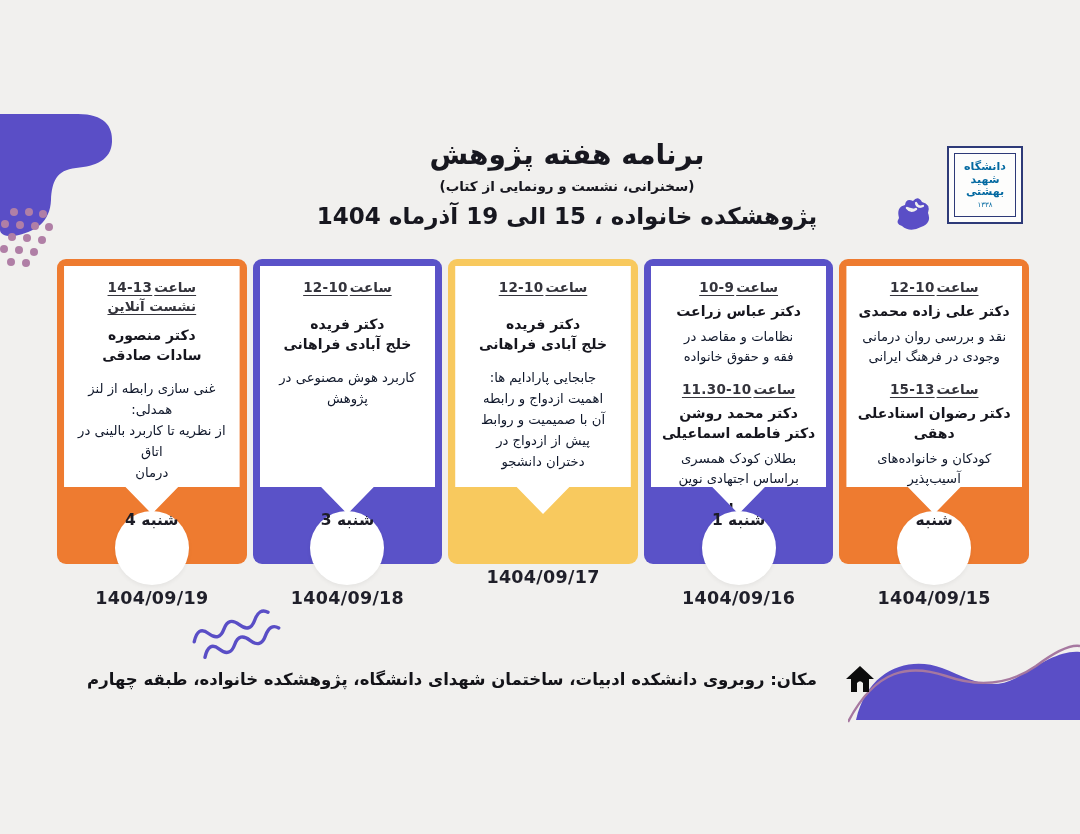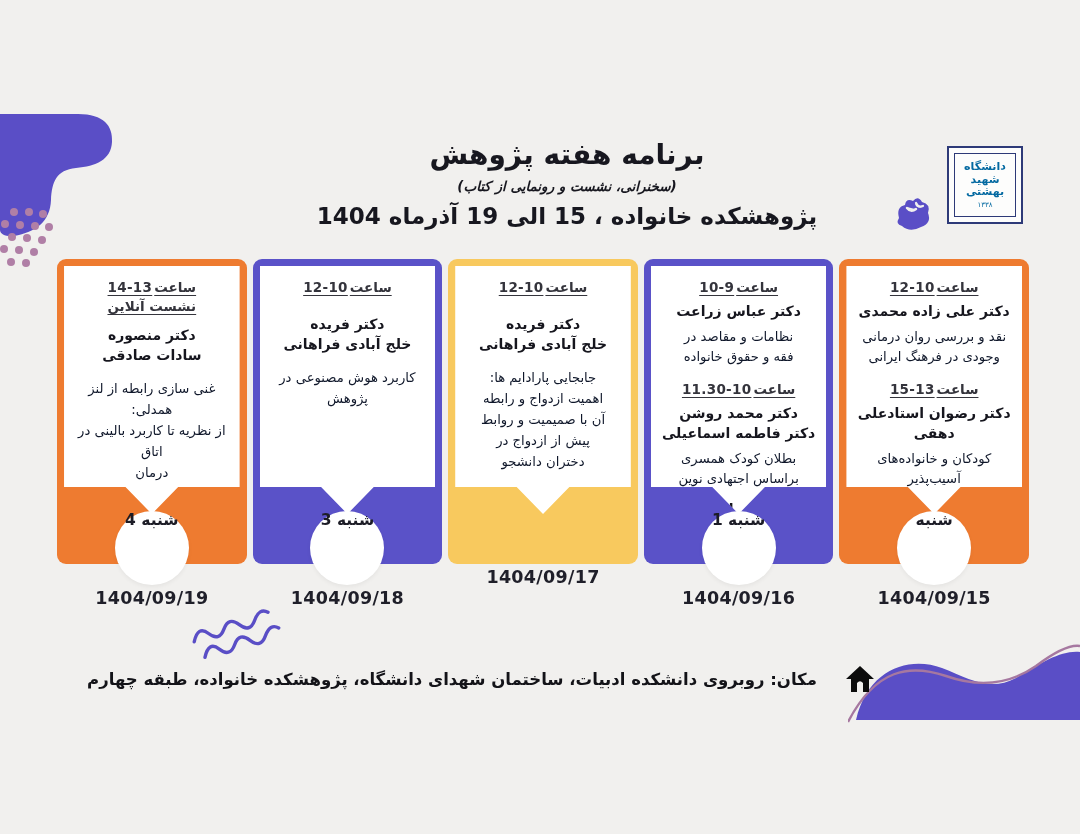--- a/index.html
+++ b/index.html
@@ -16,21 +16,21 @@
   
   #logo{position:absolute;right:57px;top:146px;width:72px;height:74px;border:2.5px solid #2e3a78;background:#fdfdfc;display:flex;align-items:center;justify-content:center;}
   #logo .inner{width:60px;height:62px;border:1.5px solid #2e3a78;display:flex;flex-direction:column;align-items:center;justify-content:center;color:#0369a1;text-align:center;line-height:1.15;}
   #logo .l1{font-size:11px;font-weight:800;}
   #logo .yr{font-size:7px;margin-top:2px;}
   #hand{position:absolute;right:146px;top:194px;}
 
   
   #header{position:absolute;left:70px;right:16px;top:138px;text-align:center;color:#17171f;}
   #header .t1{font-size:28px;font-weight:900;}
-  #header .t2{font-size:13.5px;font-weight:700;font-style:italic;margin-top:7px;}
+  #header .t2{font-size:13.5px;font-weight:700;margin-top:7px;}
   #header .t3{font-size:23px;font-weight:900;margin-top:9px;}
 
   
   #cards{position:absolute;left:57px;top:259px;width:972px;display:flex;gap:6px;}
   .column{flex:1 1 0;display:flex;flex-direction:column;align-items:center;}
   .card{position:relative;width:100%;height:305px;background:var(--c);border-radius:9px;}
   .card-inner{position:absolute;left:7px;right:7px;top:7px;height:248px;background:#fff;
     clip-path:polygon(0 0,100% 0,100% calc(100% - 27px),65% calc(100% - 27px),50% 100%,35% calc(100% - 27px),0 calc(100% - 27px));
     padding:13px 9px 0;box-sizing:border-box;text-align:center;}
   .session + .session{margin-top:13px;}

